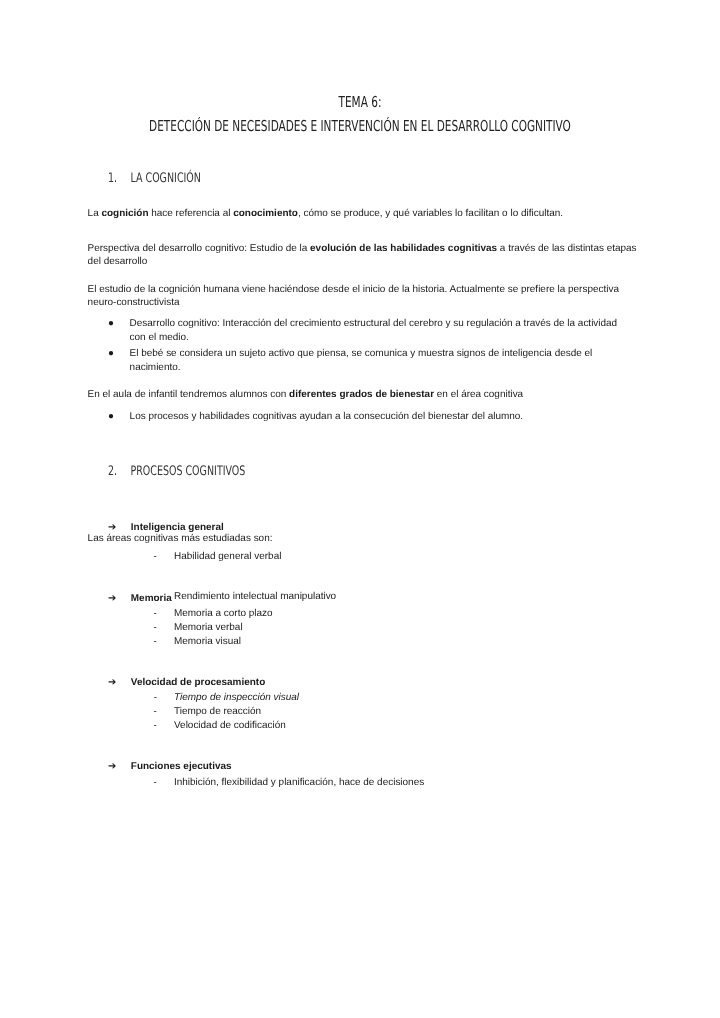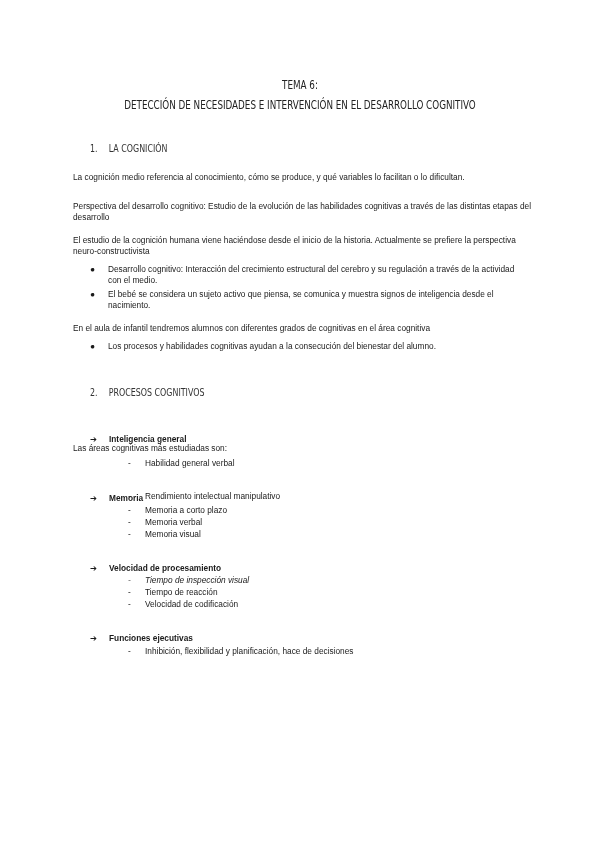--- a/index.html
+++ b/index.html
@@ -9,61 +9,61 @@
   .title { position:absolute; left:0; width:600px; text-align:center;
            font-family:"DejaVu Sans Condensed","DejaVu Sans", sans-serif;
            font-stretch:condensed; font-size:12.5px; letter-spacing:0px;
            color:#222; text-transform:uppercase; transform:scaleX(0.78); transform-origin:center; }
   .t1 { top:77px; }
   .t2 { top:97px; }
   .h { position:absolute; left:90px; font-family:"DejaVu Sans", sans-serif;
        font-size:11px; color:#333; text-transform:uppercase; transform:scaleX(0.72); transform-origin:left; white-space:nowrap; }
   .h .num { display:inline-block; width:26px; }
   .p { position:absolute; left:73px; width:460px; font-size:8.3px; line-height:11px; }
-  .p b { font-weight:normal;text-align:right; }
+  .p b { font-weight:bold;text-align:right; }
   .bullet { position:absolute; left:90px; width:420px; font-size:8.3px; line-height:11px; padding-left:18px; }
   .bullet .dot { position:absolute; left:0; top:0; }
   .arrow-item { position:absolute; left:90px; font-size:8.3px; line-height:11px; font-weight:bold; }
   .arrow-item .arr { display:inline-block; width:19px; font-weight:normal; }
   .dash { position:absolute; left:128px; font-size:8.3px; line-height:11px; }
   .dash .d { display:inline-block; width:17px; }
 </style>
 </head>
 <body>
 
 <div class="page">
 
   <div class="title t1">TEMA 6:</div>
   <div class="title t2">DETECCIÓN DE NECESIDADES E INTERVENCIÓN EN EL DESARROLLO COGNITIVO</div>
 
   <div class="h" style="top:142px;">
     <span class="num">1.</span><span>LA COGNICIÓN</span>
   </div>
 
   <div class="p" style="top:172px;">
-    <span>La </span><b>cognición</b><span> medio referencia al </span><b>conocimiento</b><span>, cómo se produce, y qué variables lo facilitan o lo dificultan.</span>
+    <span>La </span><b>cognición</b><span> hace referencia al </span><b>conocimiento</b><span>, cómo se produce, y qué variables lo facilitan o lo dificultan.</span>
   </div>
 
   <div class="p" style="top:201px;">
     <span>Perspectiva del desarrollo cognitivo: Estudio de la </span><b>evolución de las habilidades cognitivas</b><span> a través de las distintas etapas del desarrollo</span>
   </div>
 
   <div class="p" style="top:235px;">El estudio de la cognición humana viene haciéndose desde el inicio de la historia. Actualmente se prefiere la perspectiva neuro-constructivista</div>
 
   <div class="bullet" style="top:264px;">
     <span class="dot">●</span>
     <span>Desarrollo cognitivo: Interacción del crecimiento estructural del cerebro y su regulación a través de la actividad con el medio.</span>
   </div>
   <div class="bullet" style="top:289px;">
     <span class="dot">●</span>
     <span>El bebé se considera un sujeto activo que piensa, se comunica y muestra signos de inteligencia desde el nacimiento.</span>
   </div>
 
   <div class="p" style="top:323px;">
-    <span>En el aula de infantil tendremos alumnos con </span><b>diferentes grados de cognitivas</b><span> en el área cognitiva</span>
+    <span>En el aula de infantil tendremos alumnos con </span><b>diferentes grados de bienestar</b><span> en el área cognitiva</span>
   </div>
 
   <div class="bullet" style="top:341px;">
     <span class="dot">●</span>
     <span>Los procesos y habilidades cognitivas ayudan a la consecución del bienestar del alumno.</span>
   </div>
 
   <div class="h" style="top:386px;">
     <span class="num">2.</span><span>PROCESOS COGNITIVOS</span>
   </div>

